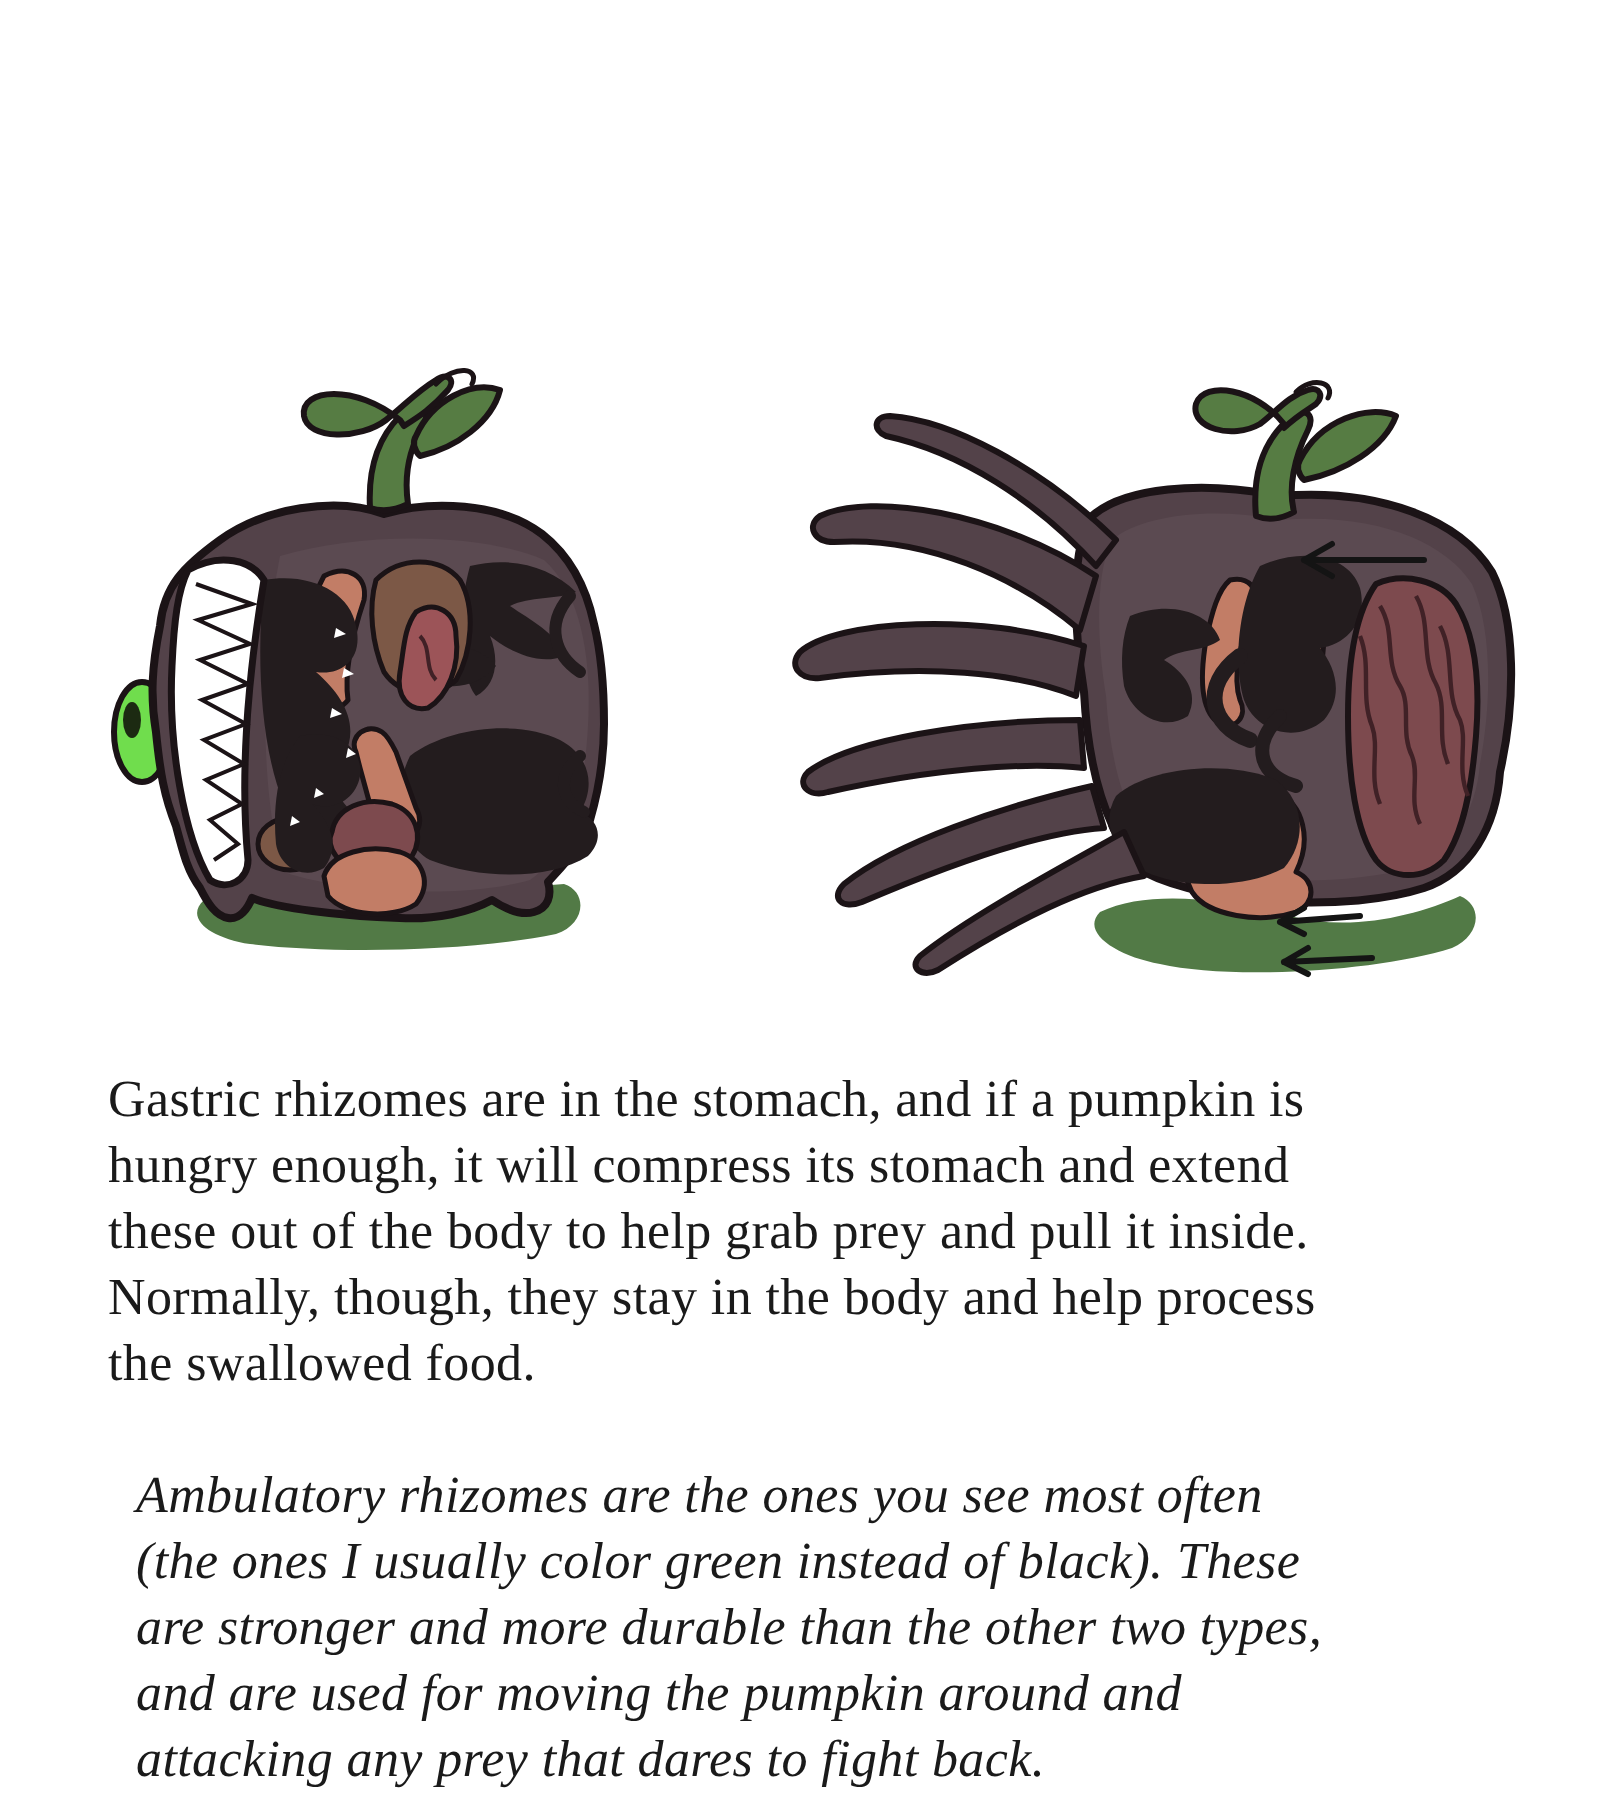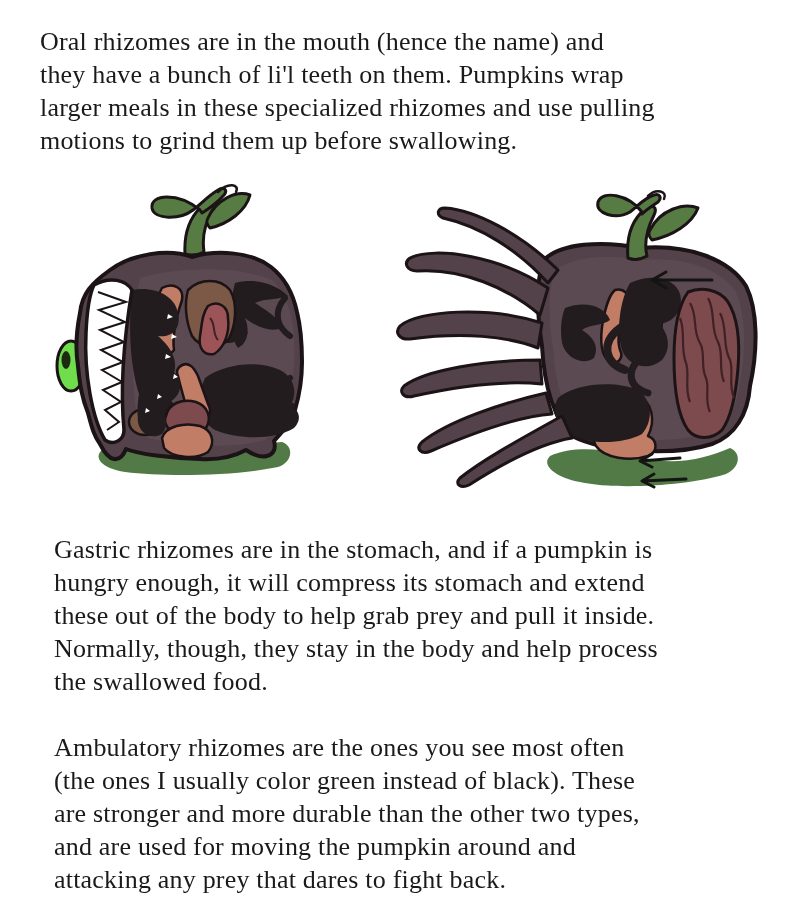--- a/index.html
+++ b/index.html
@@ -12,35 +12,31 @@
   }
   p.para{
     position:absolute;margin:0;
     font-size:26px;line-height:33px;
     color:var(--text,#1a1a1a);
     white-space:pre-line;
     letter-spacing:0.2px;
   }
   #para-oral{left:40px;top:25px;width:730px;}
   #para-gastric{left:54px;top:521px;width:730px;margin-top:12px;}
-  #para-ambulatory{left:54px;top:731px;width:730px;}
+  #para-ambulatory{left:68px;top:731px;width:730px;font-style:italic;}
   svg.art{position:absolute;}
   #art-left{left:50px;top:178px;}
   #art-right{left:390px;top:188px;}
   .outl{stroke:var(--ink,#161014);stroke-linejoin:round;stroke-linecap:round;}
 </style>
 </head>
 <body>
 
 <div class="page">
 
-  <p class="para" id="para-oral">Oral rhizomes are in the mouth (hence the name) and
-they have a bunch of li'l teeth on them. Pumpkins wrap
-larger meals in these specialized rhizomes and use pulling
-motions to grind them up before swallowing.</p>
 
   <svg id="art-left" class="art" width="280" height="330" viewBox="0 0 280 330">
 
     <path d="M52,272 C70,262 100,266 130,269 C165,273 205,266 232,264 C244,268 243,284 228,289 C185,298 115,299 75,294 C55,291 42,281 52,272 Z" fill="var(--ground)"></path>
 
     <ellipse cx="21" cy="188" rx="14" ry="25" fill="var(--eye)" class="outl" stroke-width="3"></ellipse>
     <ellipse cx="16" cy="182" rx="4.5" ry="9" fill="var(--pupil)"></ellipse>
 
     <path d="M142,79 C118,70 82,76 60,92 C42,105 32,115 30,135 C26,155 25,170 28,188 C30,208 32,220 38,235 C42,250 44,258 50,266 C54,274 58,280 64,281 C70,282 74,276 76,271 C88,276 120,280 150,281 C168,282 185,278 196,272 C202,276 210,280 217,278 C224,276 226,270 224,263 C234,252 242,244 245,232 C250,215 252,200 252,184 C252,165 251,150 247,134 C243,115 235,100 221,89 C200,73 165,72 142,79 Z" fill="var(--body)" class="outl" stroke-width="4"></path>
 

